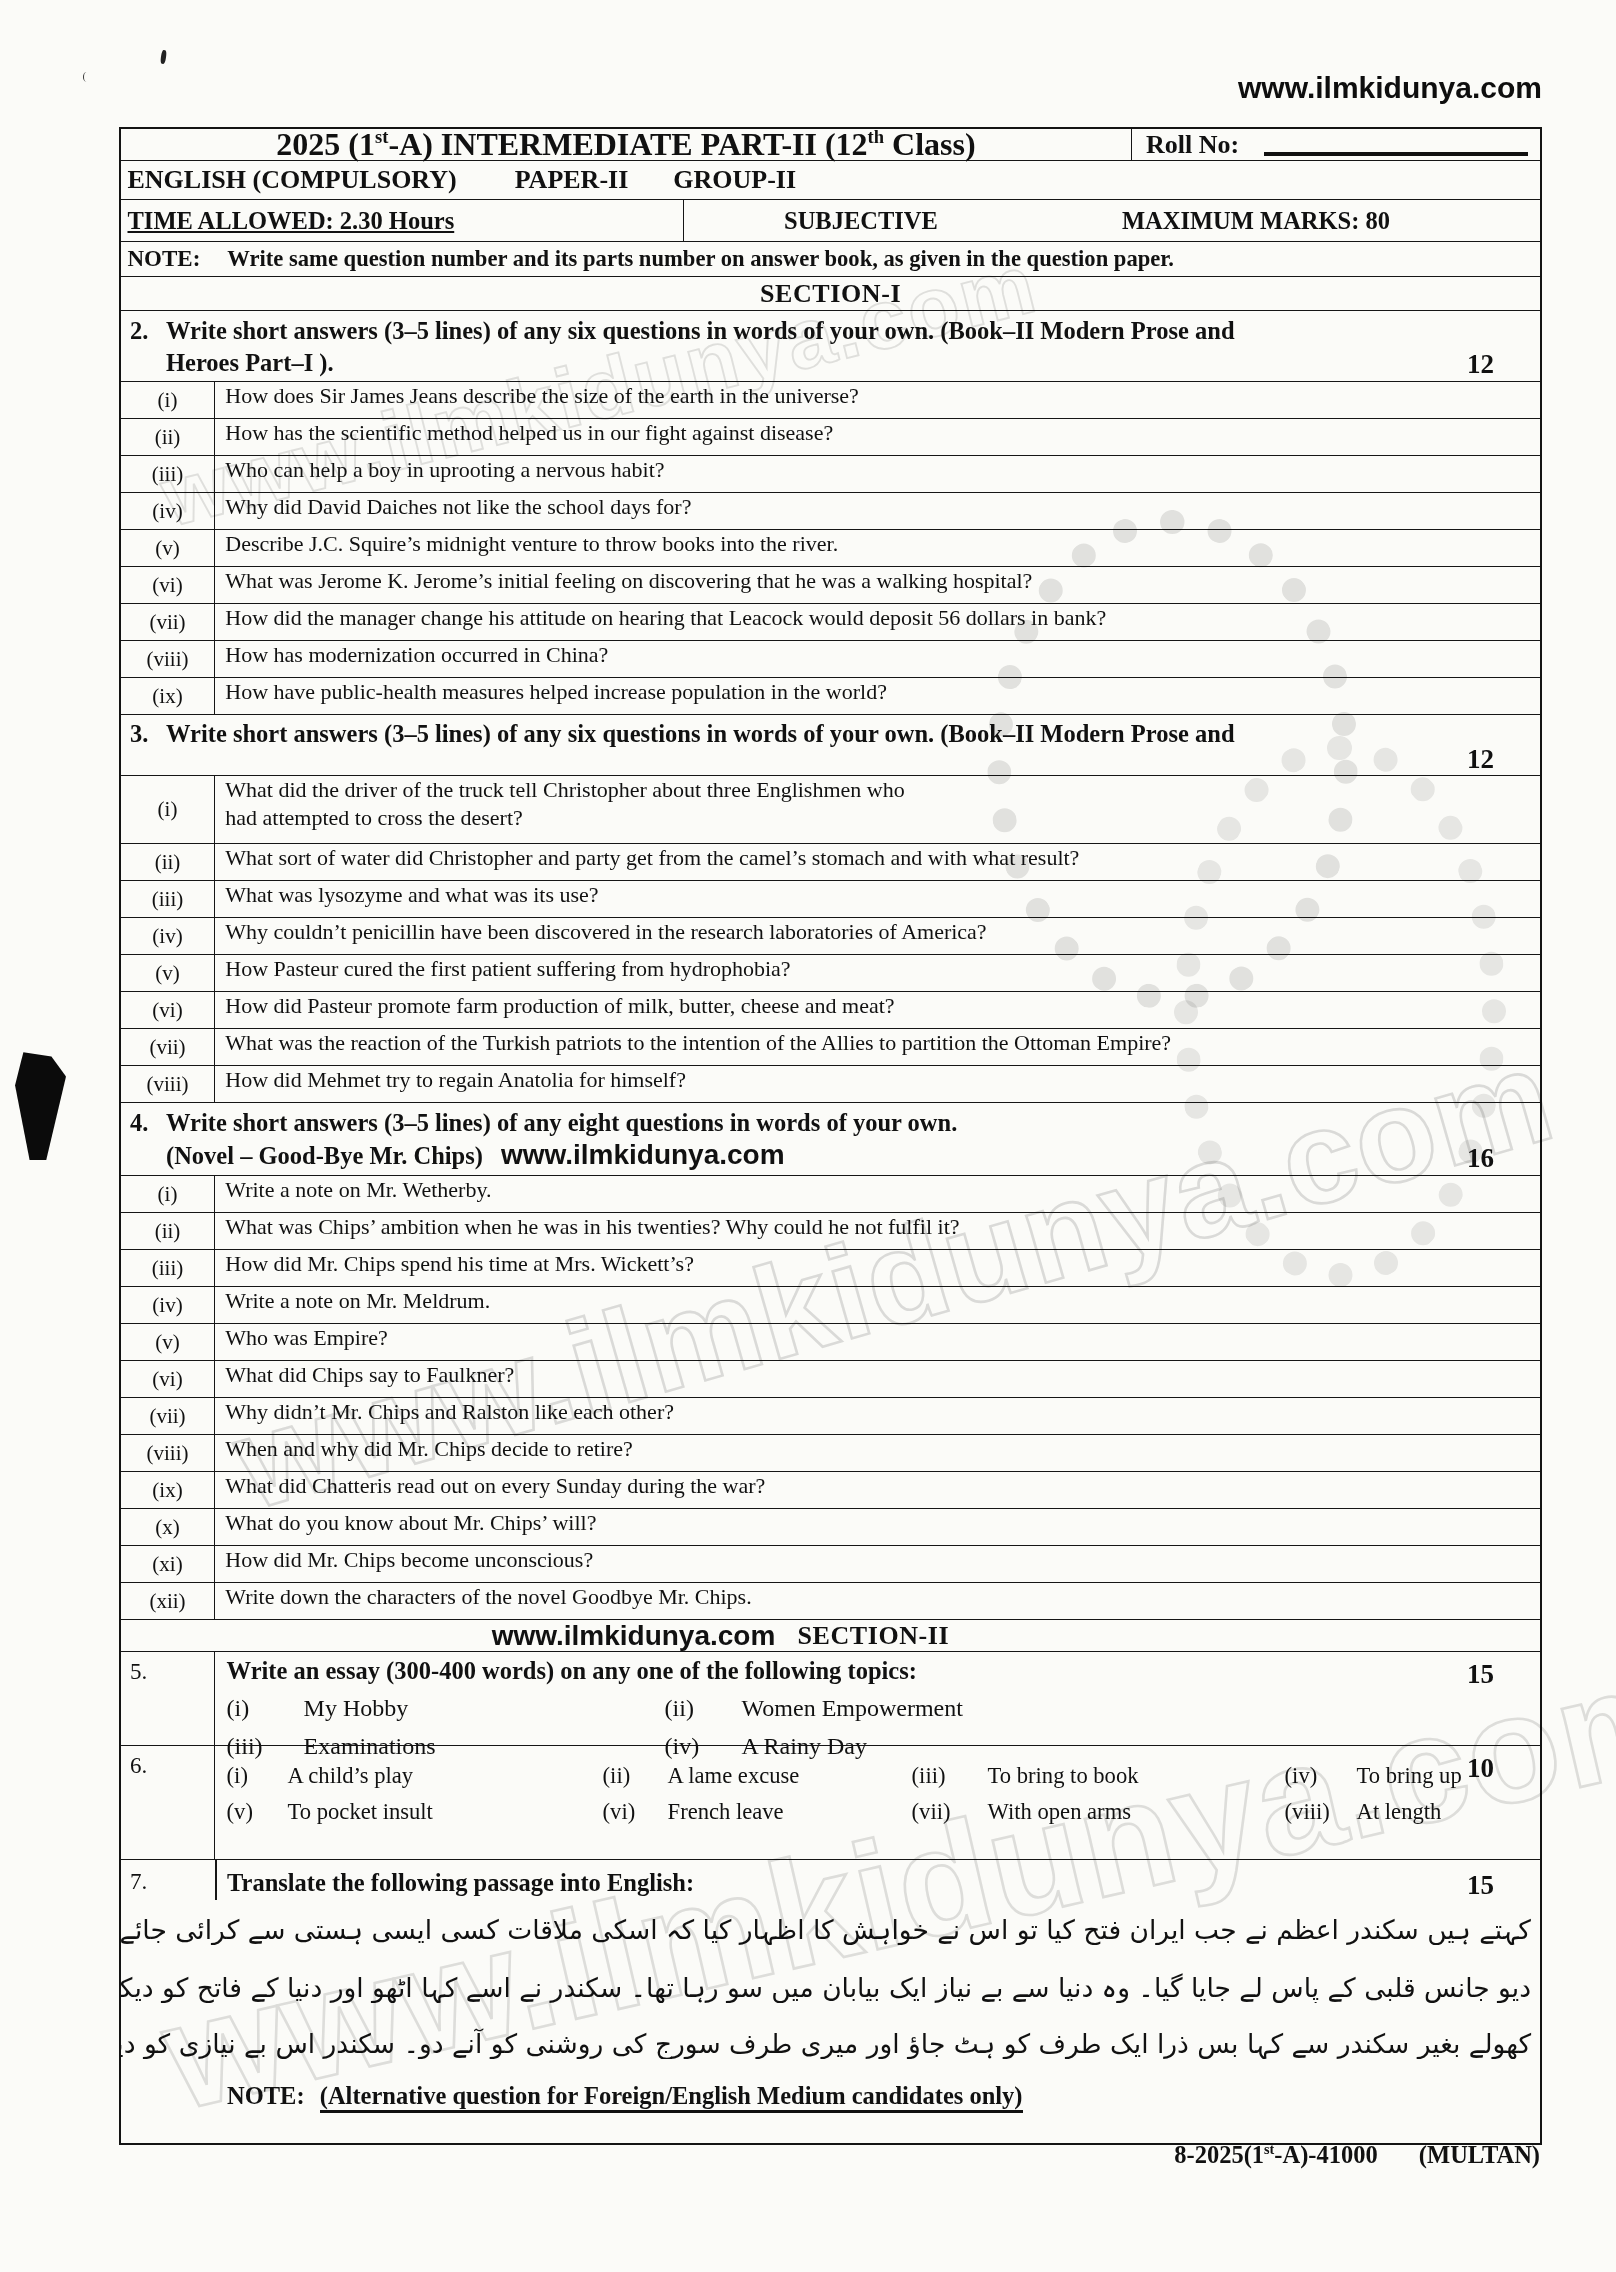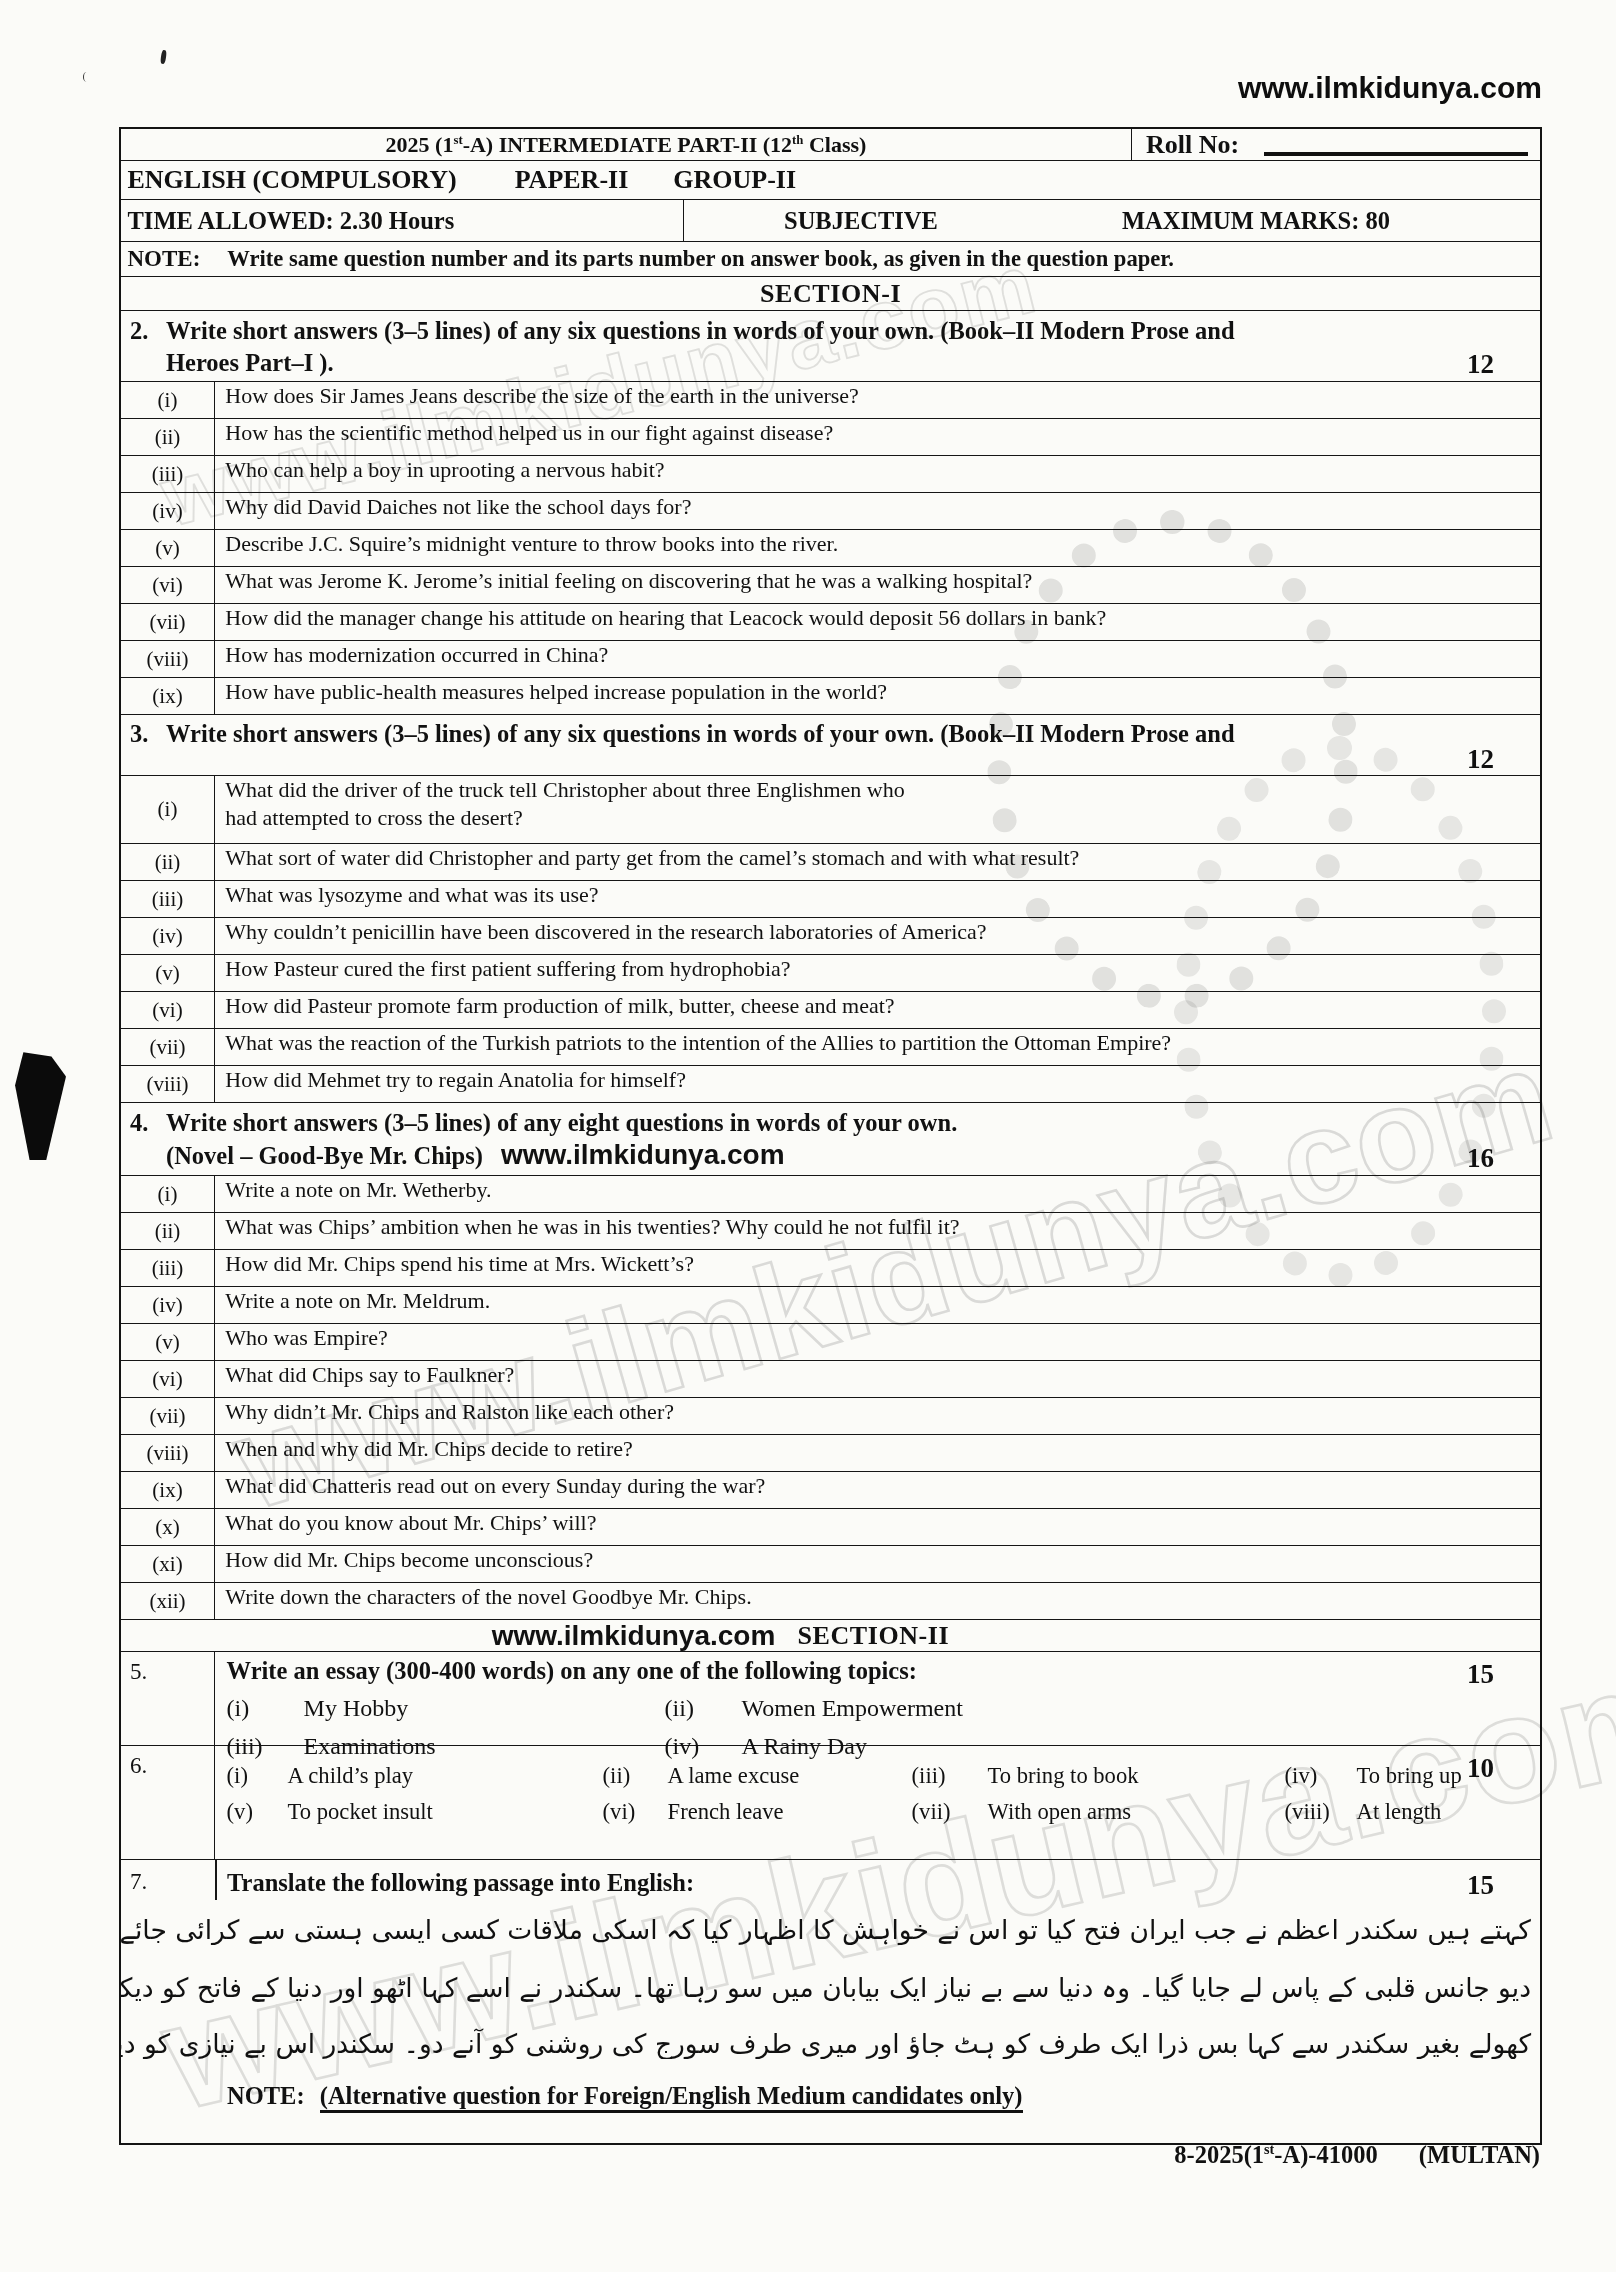--- a/index.html
+++ b/index.html
@@ -46,28 +46,28 @@
   
   .sheet{
     position:absolute;left:119px;top:127px;width:1423px;z-index:2;
     border:2.6px solid #141414;background:transparent;box-sizing:border-box;
   }
   .row{border-bottom:1.9px solid #161616;position:relative;box-sizing:border-box;}
   .flexr{display:flex;align-items:center;}
   
   .r-title{height:32px;}
   .r-title .c1{width:1010px;border-right:1.9px solid #161616;height:100%;display:flex;align-items:center;justify-content:center;
-    font-weight:700;font-size:22px;}
+    font-weight:700;font-size:32px;}
   .r-title .c2{flex:1;height:100%;display:flex;align-items:center;padding-left:14px;font-weight:700;font-size:26px;position:relative;}
   .roll-line{position:absolute;left:132px;right:11.6px;bottom:4.5px;height:3.2px;background:#101010;}
   .r-subject{height:39px;display:flex;align-items:center;font-weight:700;font-size:26px;padding-left:6.5px;}
   .r-subject .gap1{margin-left:58px;}
   .r-subject .gap2{margin-left:45px;}
   .r-time{height:42px;display:flex;align-items:center;font-weight:700;font-size:24.5px;}
-  .r-time .tcell{width:563px;border-right:1.9px solid #161616;height:100%;display:flex;align-items:center;padding-left:6.5px;box-sizing:border-box;}
+  .r-time .tcell{width:563px;border-right:1.9px solid #161616;height:100%;display:flex;align-items:center;padding-left:6.5px;box-sizing:border-box;text-decoration:underline;}
   .r-time .rest{flex:1;height:100%;display:flex;align-items:center;padding-left:100px;gap:12px;}
   .r-time .maxm{margin-left:auto;margin-right:150px;}
   .r-note{height:35px;display:flex;align-items:center;font-weight:700;font-size:22.6px;}
   .r-note .nlabel{padding-left:6.5px;font-size:23px;}
   .r-note .ntext{margin-left:27px;}
   .r-sec{height:34px;display:flex;align-items:center;justify-content:center;font-weight:700;font-size:26px;letter-spacing:0.6px;}
   
   .qhdr{position:relative;padding:3.9px 39px 2.6px 45px;font-weight:700;font-size:24.5px;line-height:32px;box-sizing:border-box;}
   .qhdr .qnum{position:absolute;left:9px;top:3.9px;}
   .qhdr .marks{position:absolute;right:46px;bottom:1.3px;font-weight:600;font-size:27px;}

